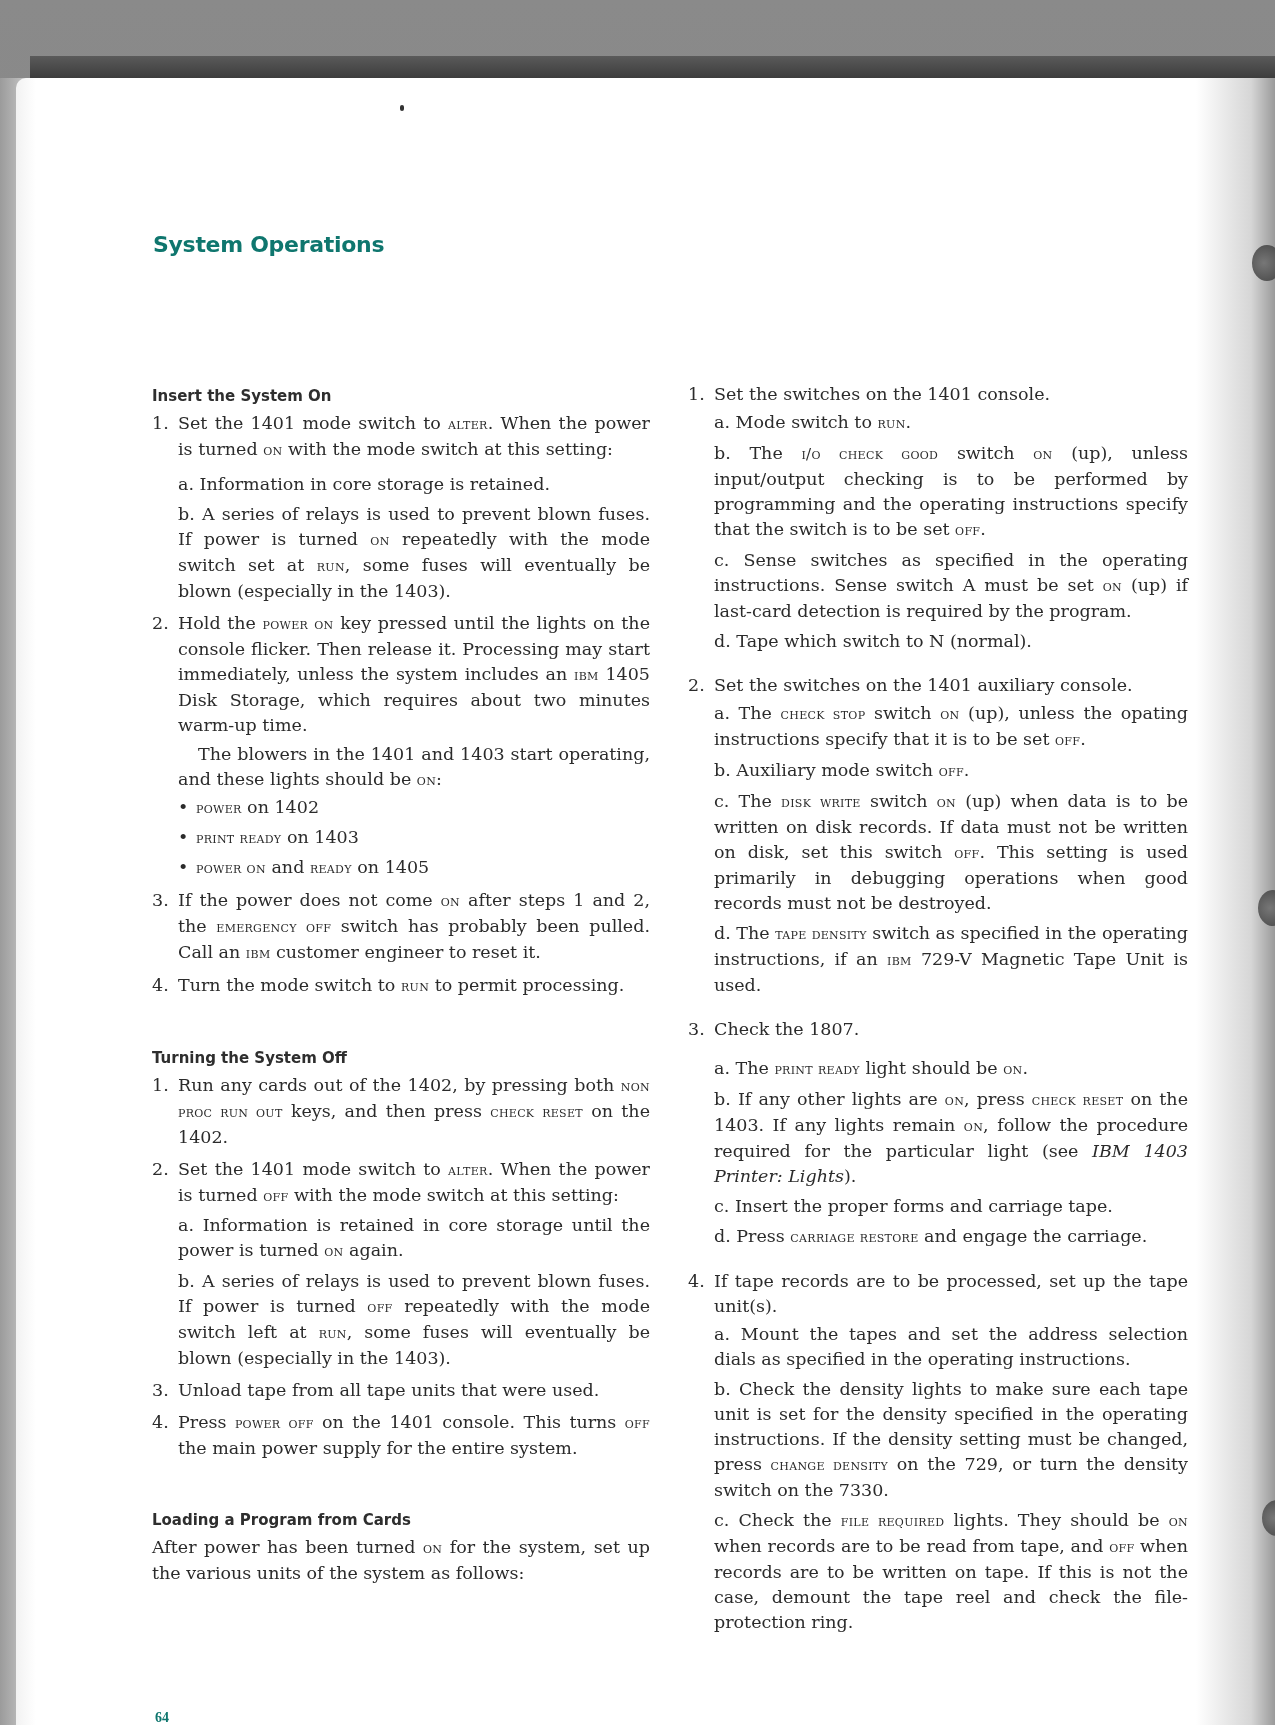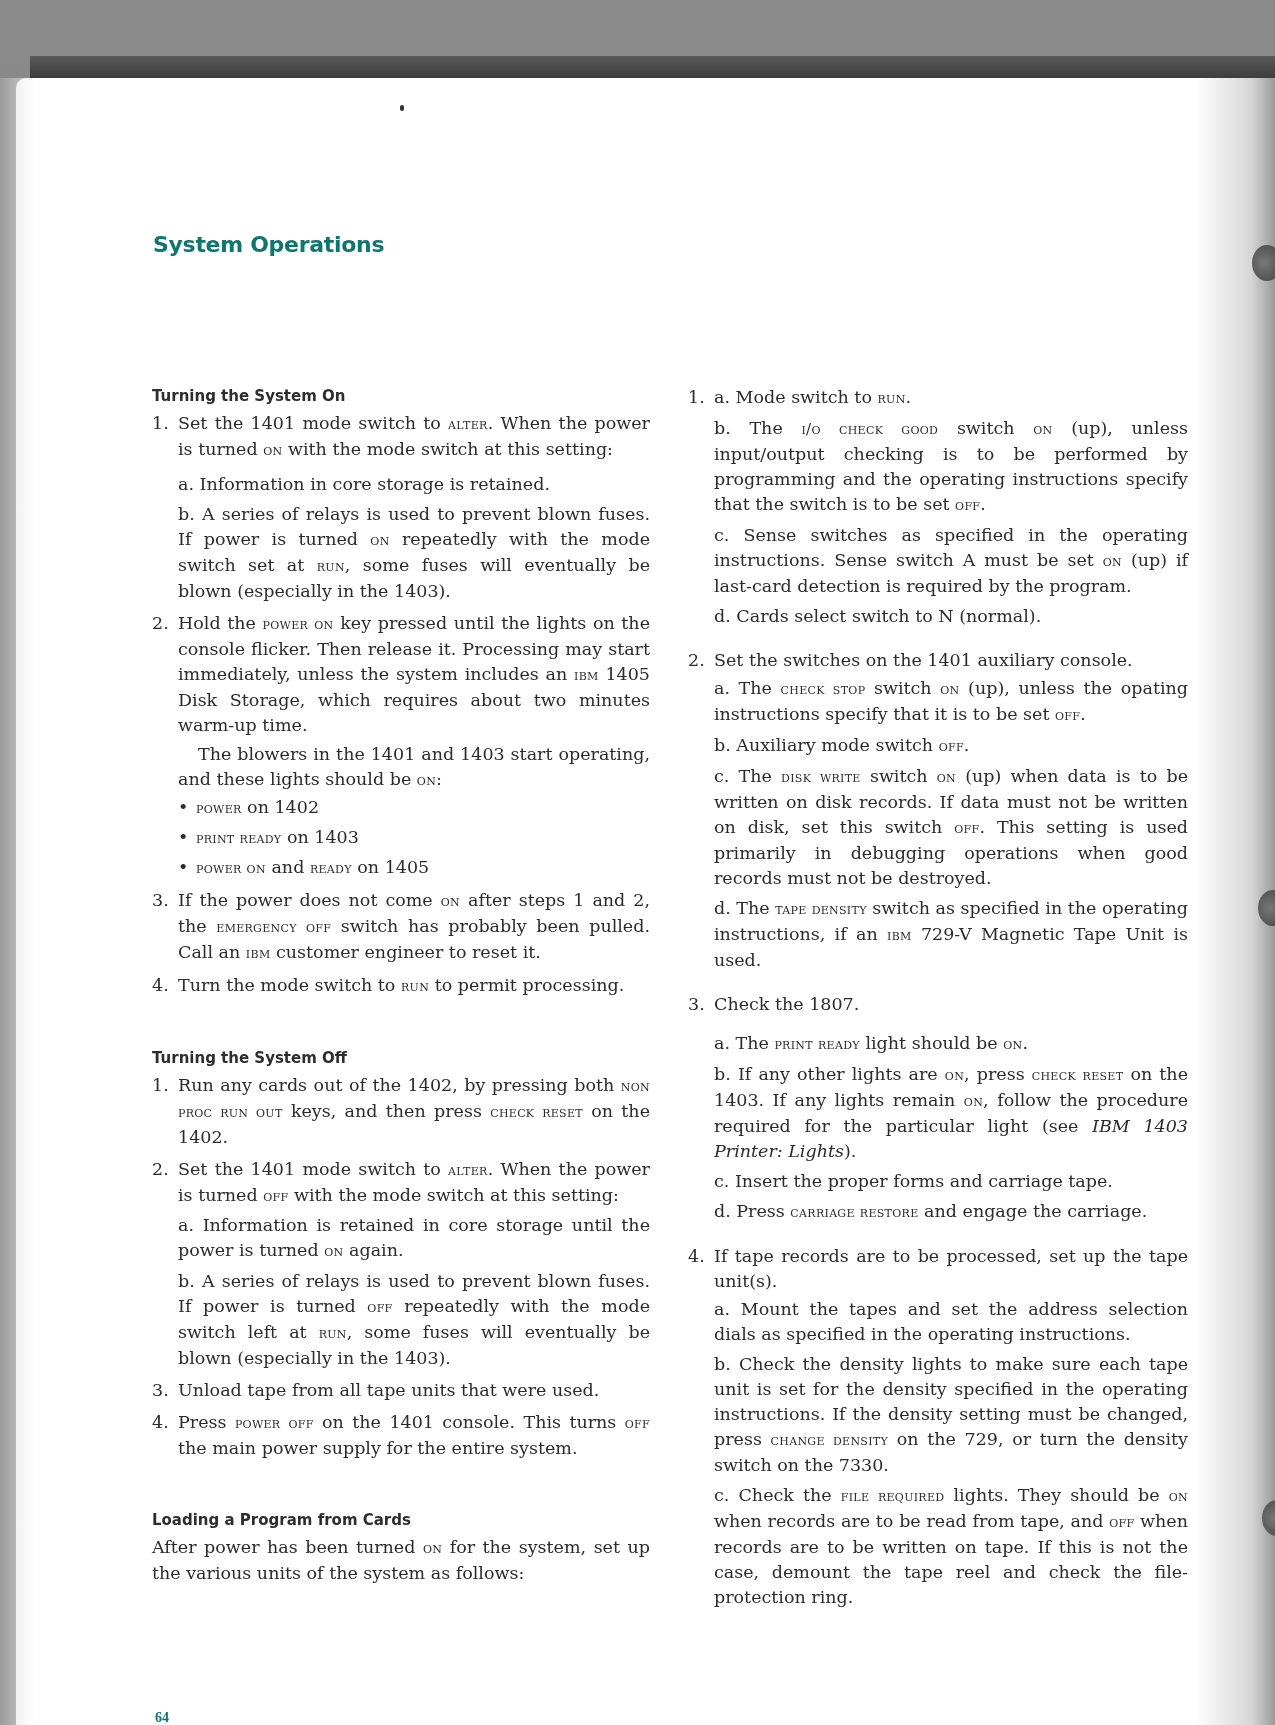--- a/index.html
+++ b/index.html
@@ -60,21 +60,21 @@
 <div class="left-edge"></div>
 <div class="page"></div>
 <div class="dot"></div>
 <div class="hole" style="left:1252px;top:245px;"></div>
 <div class="hole" style="left:1258px;top:890px;"></div>
 <div class="hole" style="left:1262px;top:1500px;"></div>
 
 <div class="title">System Operations</div>
 
 <div class="col col-left">
-  <h3>Turning the System On</h3>
+  <h3>Insert the System On</h3>
 
   <div class="item">
     <span class="num">1.</span>
     <div>Set the 1401 mode switch to <span class="sc">alter</span>. When the power is turned <span class="sc">on</span> with the mode switch at this setting:</div>
     <div style="height:9px"></div>
     <div class="sub">a. Information in core storage is retained.</div>
     <div class="sub">b. A series of relays is used to prevent blown fuses. If power is turned <span class="sc">on</span> repeatedly with the mode switch set at <span class="sc">run</span>, some fuses will eventually be blown (especially in the 1403).</div>
   </div>
 
   <div class="item">
@@ -122,24 +122,25 @@
   </div>
 
   <div class="gap-section"></div>
   <h3>Loading a Program from Cards</h3>
   <div>After power has been turned <span class="sc">on</span> for the system, set up the various units of the system as follows:</div>
 </div>
 
 <div class="col col-right">
   <div class="item">
     <span class="num">1.</span>
+    <div>Set the switches on the 1401 console.</div>
     <div class="sub" style="margin-top:3px">a. Mode switch to <span class="sc">run</span>.</div>
     <div class="sub">b. The <span class="sc">i/o check good</span> switch <span class="sc">on</span> (up), unless input/output checking is to be performed by programming and the operating instructions specify that the switch is to be set <span class="sc">off</span>.</div>
     <div class="sub">c. Sense switches as specified in the operating instructions. Sense switch A must be set <span class="sc">on</span> (up) if last-card detection is required by the program.</div>
-    <div class="sub">d. Cards select switch to N (normal).</div>
+    <div class="sub">d. Tape which switch to N (normal).</div>
   </div>
 
   <div style="height:12px"></div>
   <div class="item">
     <span class="num">2.</span>
     <div>Set the switches on the 1401 auxiliary console.</div>
     <div class="sub" style="margin-top:3px">a. The <span class="sc">check stop</span> switch <span class="sc">on</span> (up), unless the opating instructions specify that it is to be set <span class="sc">off</span>.</div>
     <div class="sub">b. Auxiliary mode switch <span class="sc">off</span>.</div>
     <div class="sub">c. The <span class="sc">disk write</span> switch <span class="sc">on</span> (up) when data is to be written on disk records. If data must not be written on disk, set this switch <span class="sc">off</span>. This setting is used primarily in debugging operations when good records must not be destroyed.</div>
     <div class="sub">d. The <span class="sc">tape density</span> switch as specified in the operating instructions, if an <span class="sc">ibm</span> 729-V Magnetic Tape Unit is used.</div>

